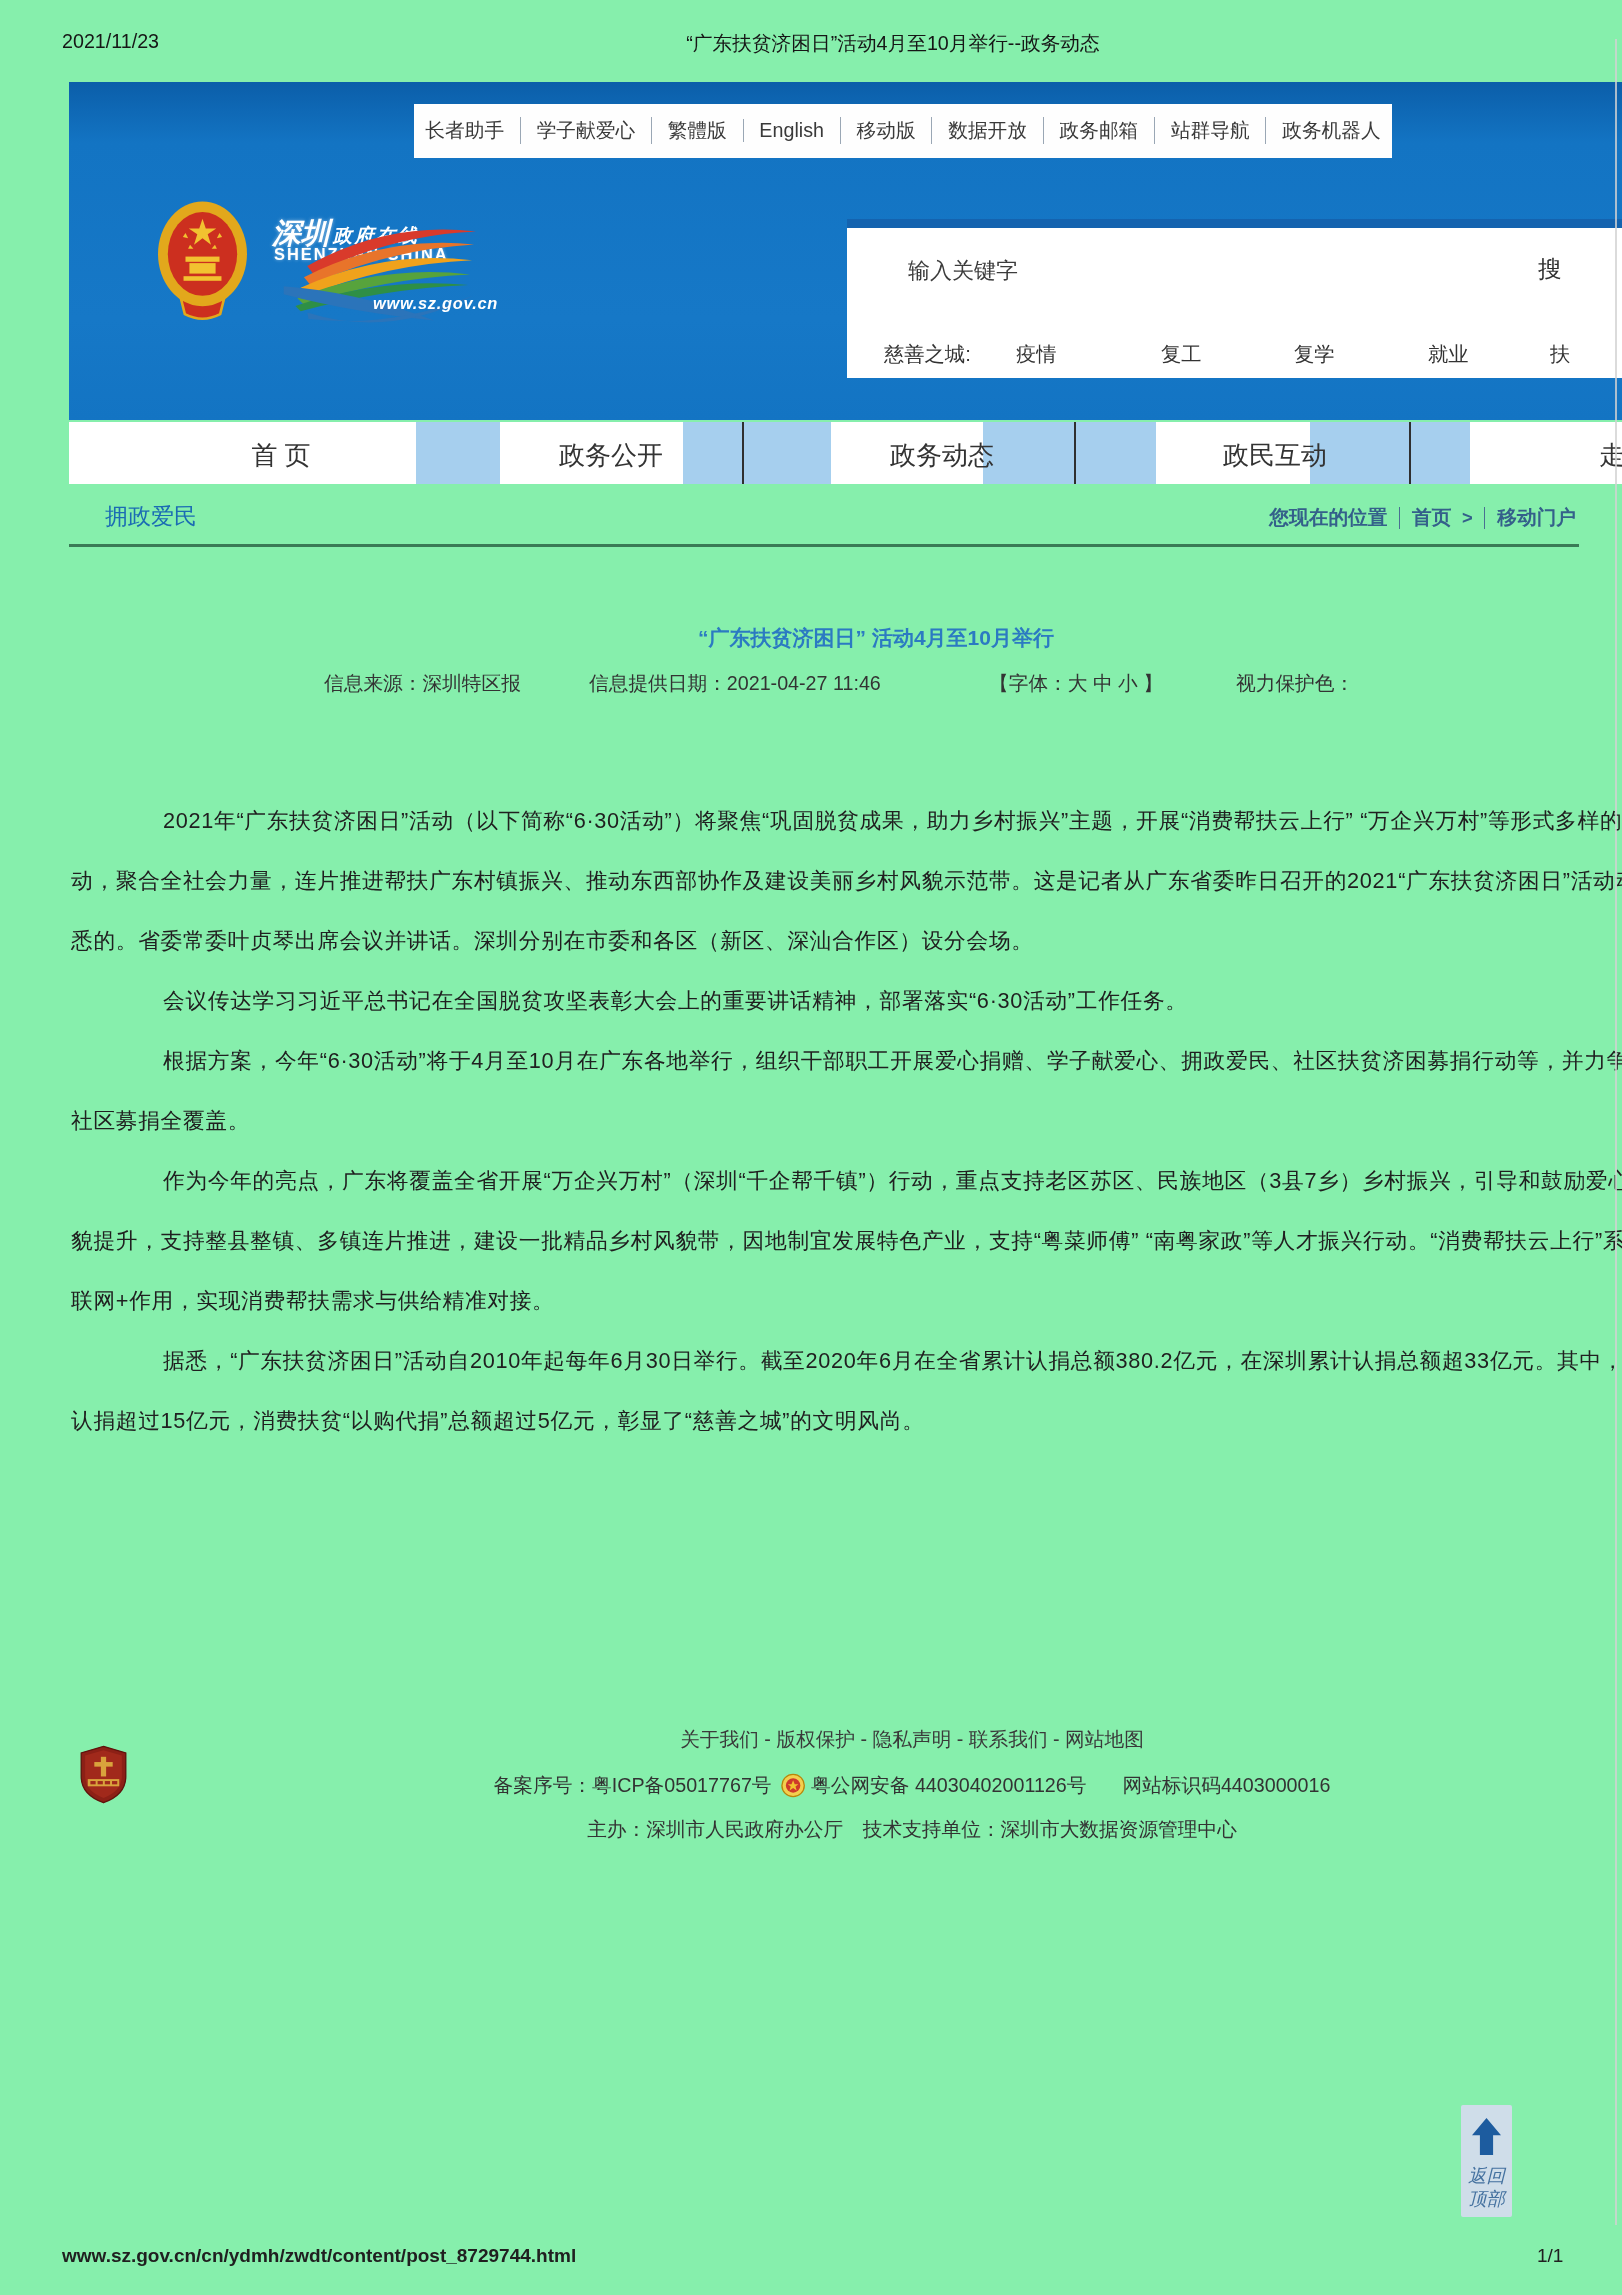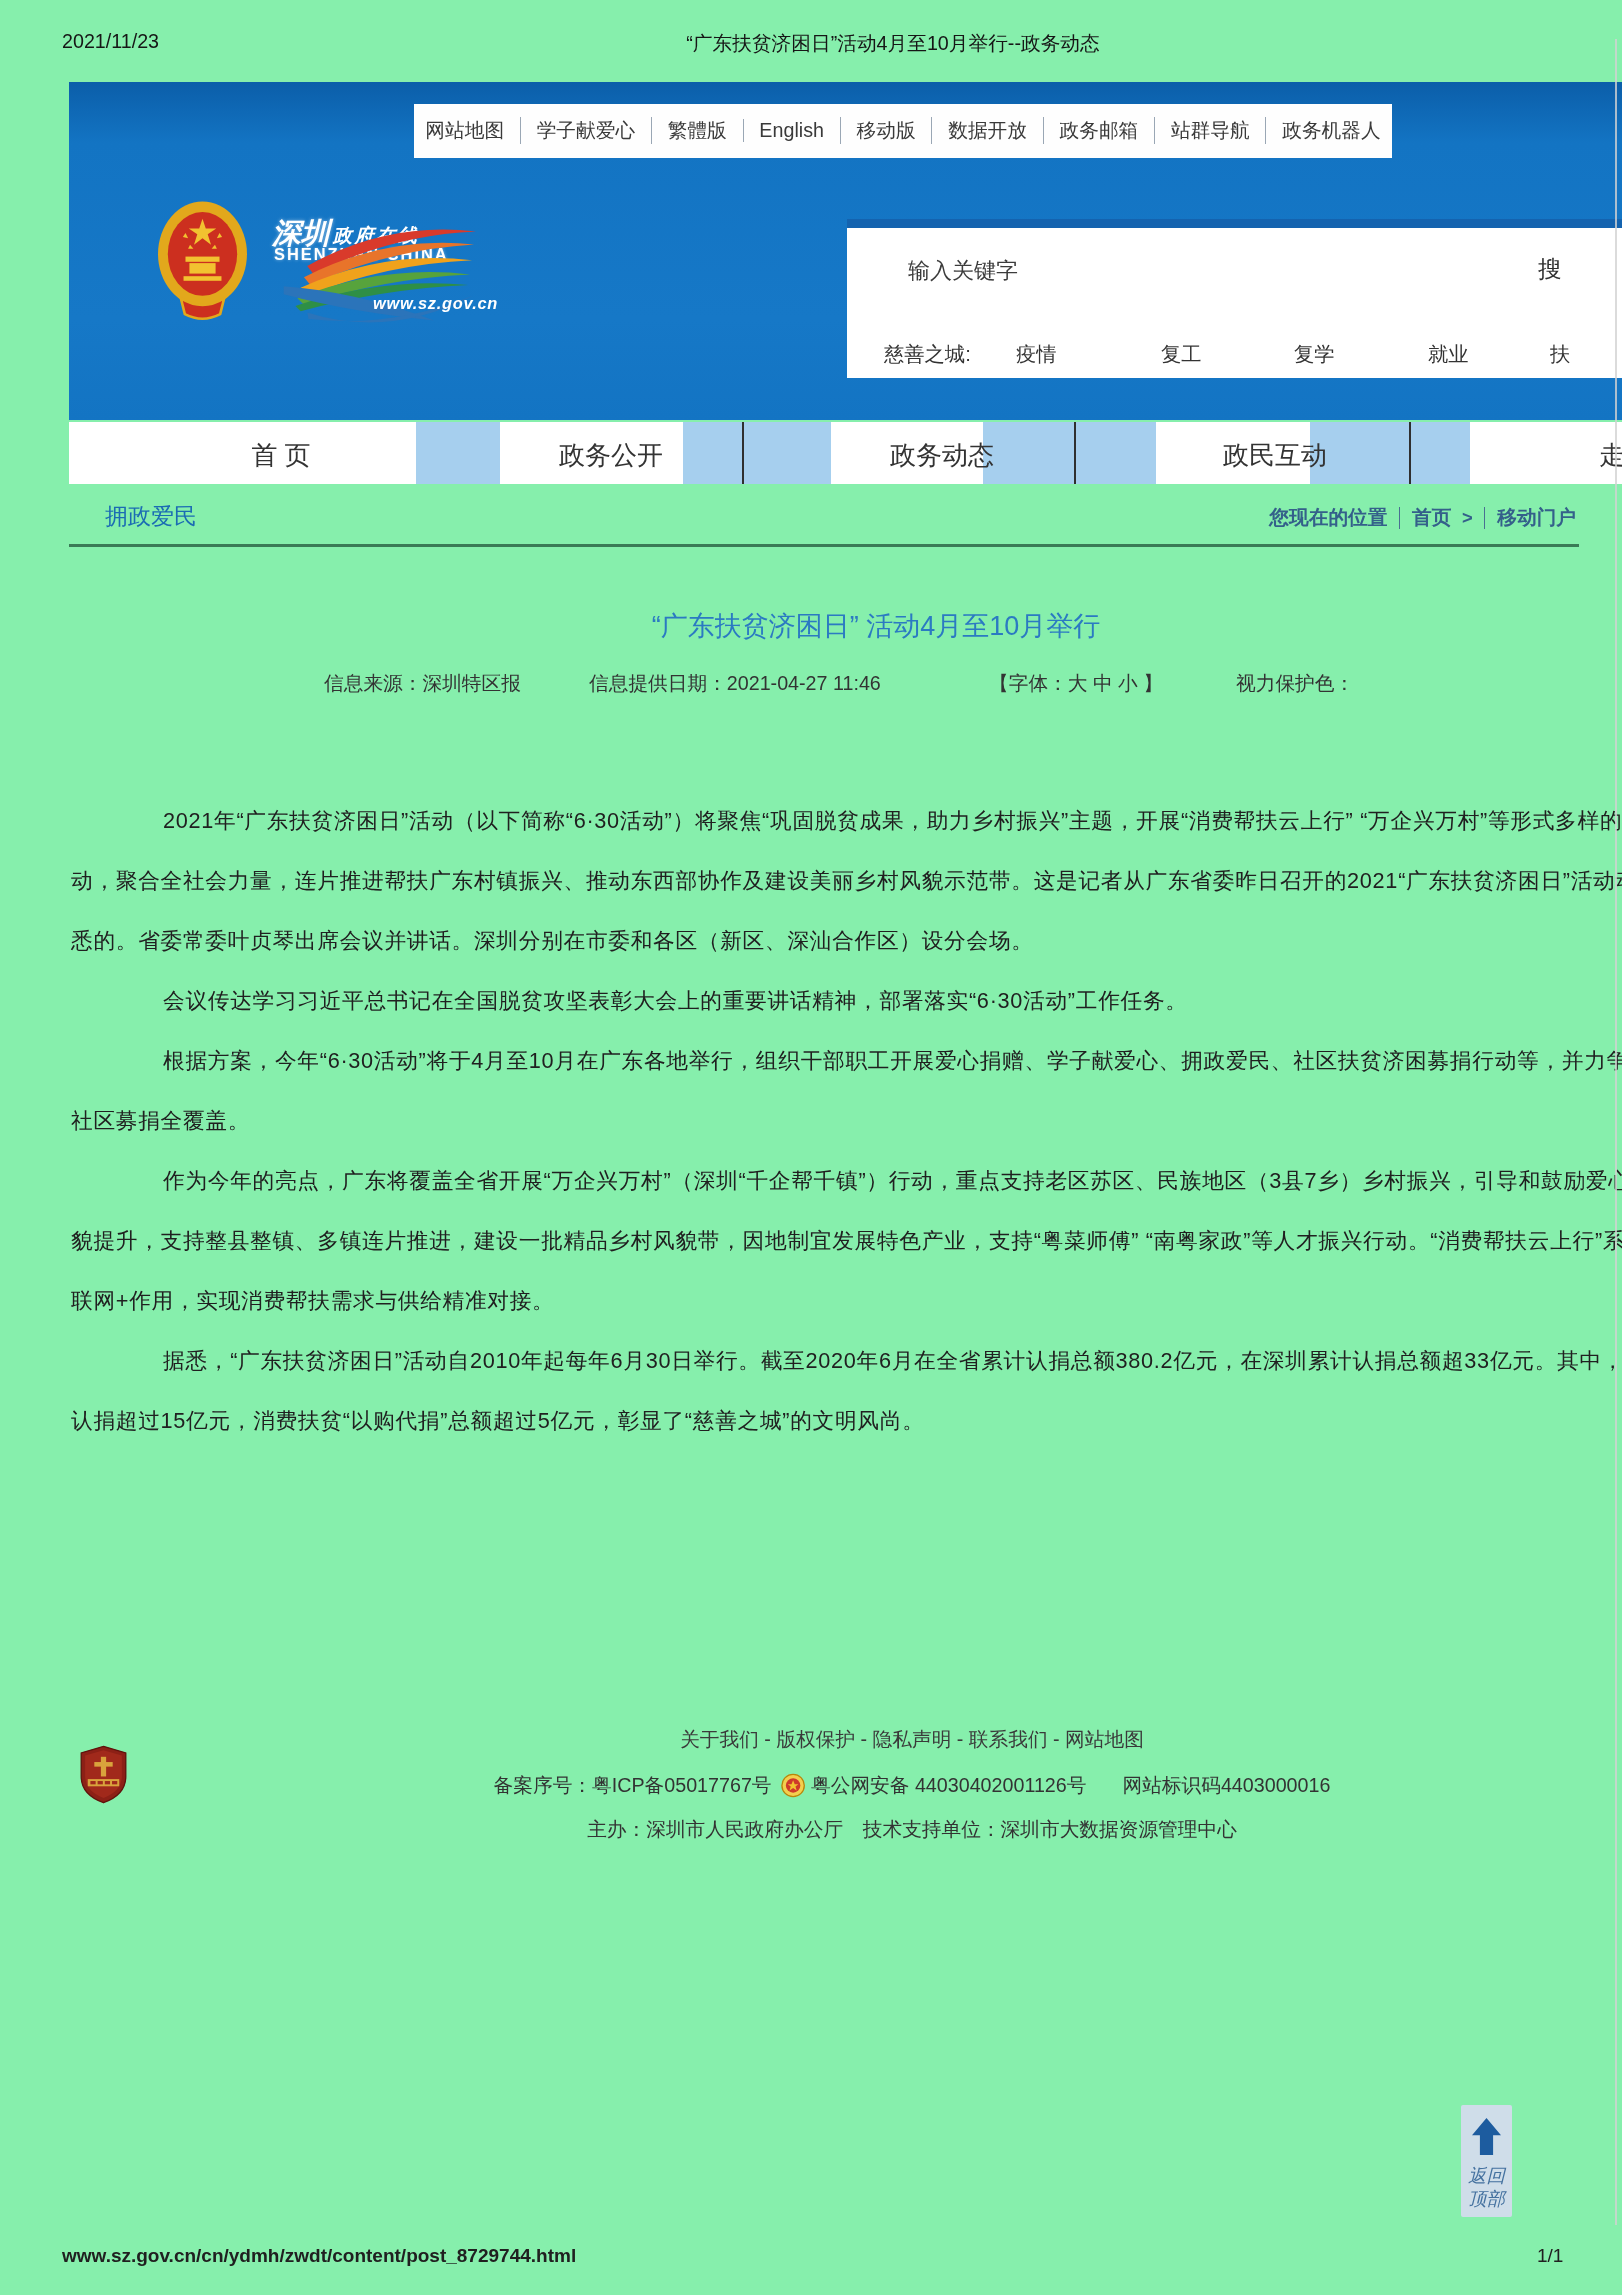--- a/index.html
+++ b/index.html
@@ -67,21 +67,21 @@
 
   
   .crumb-section{left:105px;top:501px;font-size:23px;color:#1b6cb3;cursor:pointer;}
   .crumb-right{right:47px;top:504px;display:flex;align-items:center;white-space:nowrap;
     font-size:19.7px;font-weight:bold;color:#34608a;}
   .crumb-sep{width:0;height:22px;border-left:1.3px solid #4a6f92;margin:0 11.8px;}
   .crumb-arrow{margin-left:10.5px;font-size:18.4px;}
   .green-rule{left:69px;top:544px;width:1510px;height:2.6px;background:#3a7a56;}
 
   
-  .article-title{left:876px;top:608px;transform:translateX(-50%);font-size:27px;font-weight:normal;
+  .article-title{left:876px;top:624px;transform:translateX(-50%);font-size:21px;font-weight:bold;
     color:#2b7ac2;white-space:nowrap;}
   .meta span{position:absolute;top:670px;font-size:19.7px;color:#333333;white-space:nowrap;}
   .meta-source{left:324px;} .meta-date{left:589px;} .meta-font{left:989px;} .meta-eye{left:1236px;}
   .body-lines{left:71px;top:791px;width:1556px;}
   .body-lines .ln{height:60px;line-height:60px;font-size:21.7px;letter-spacing:0.7px;color:#202020;white-space:nowrap;}
   .body-lines .ln.ind{padding-left:92px;}
 
   
   .foot-links{left:912px;top:1726px;transform:translateX(-50%);font-size:19.7px;color:#3a3a3a;white-space:nowrap;}
   .foot-icp{left:912px;top:1772px;transform:translateX(-50%);display:flex;align-items:center;
@@ -130,21 +130,21 @@
       <path d="M28,108 Q156,50 290,66 Q158,72 38,120 Z" fill="#f0a21c"></path>
       <path d="M23,124 Q154,72 287,88 Q156,94 33,134 Z" fill="#57a33c"></path>
       <path d="M20,136 Q152,92 284,104 Q154,110 28,144 Z" fill="#2e8f46"></path>
       <path d="M2,106 Q112,114 232,158 Q108,146 2,118 Z" fill="#2b74ba"></path>
       <path d="M38,146 Q164,186 292,120 Q170,170 40,156 Z" fill="#2b74ba"></path>
     </svg>
     <div class="abs logo-url" style="left:304px;top:212px;position:absolute;">www.sz.gov.cn</div>
 
     <div class="abs links-bar" style="left:345px;top:21.7px;">
 
-    <div class="tlink">网站地图</div>
+    <div class="tlink">长者助手</div>
         <div class="tlink">学子献爱心</div>
         <div class="tlink">繁體版</div>
         <div class="tlink">English</div>
         <div class="tlink">移动版</div>
         <div class="tlink">数据开放</div>
         <div class="tlink">政务邮箱</div>
         <div class="tlink">站群导航</div>
         <div class="tlink">政务机器人</div>
       </div>
 

